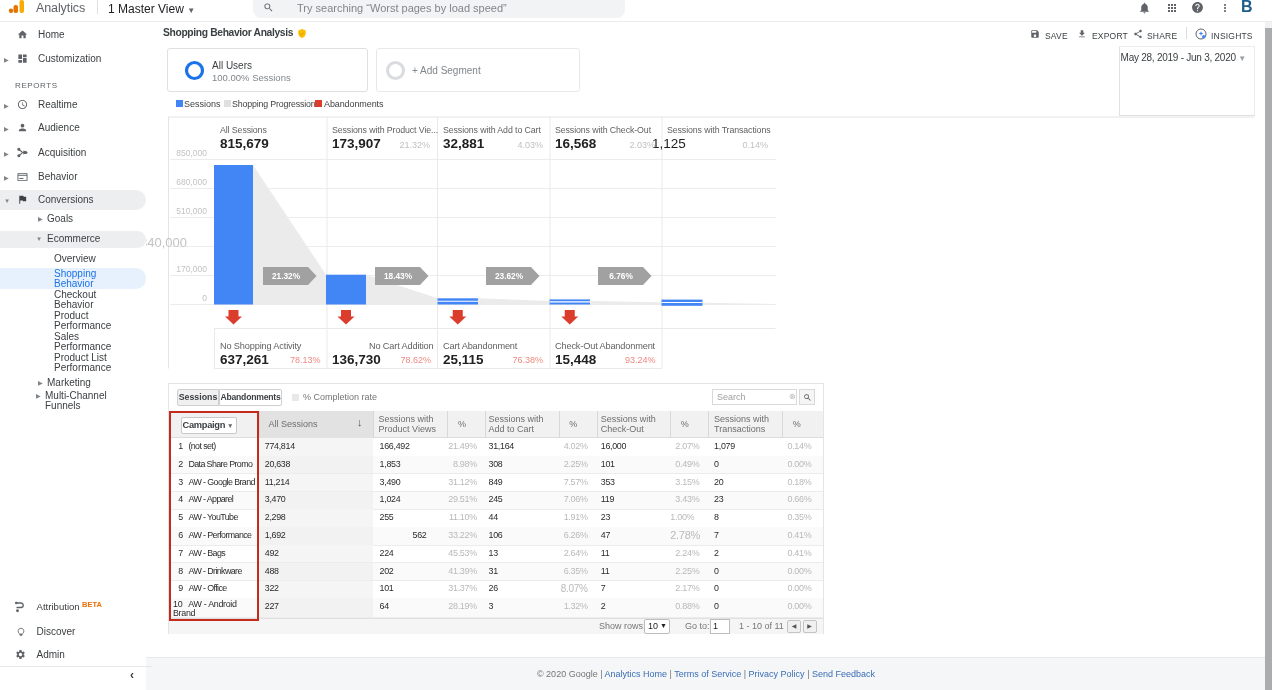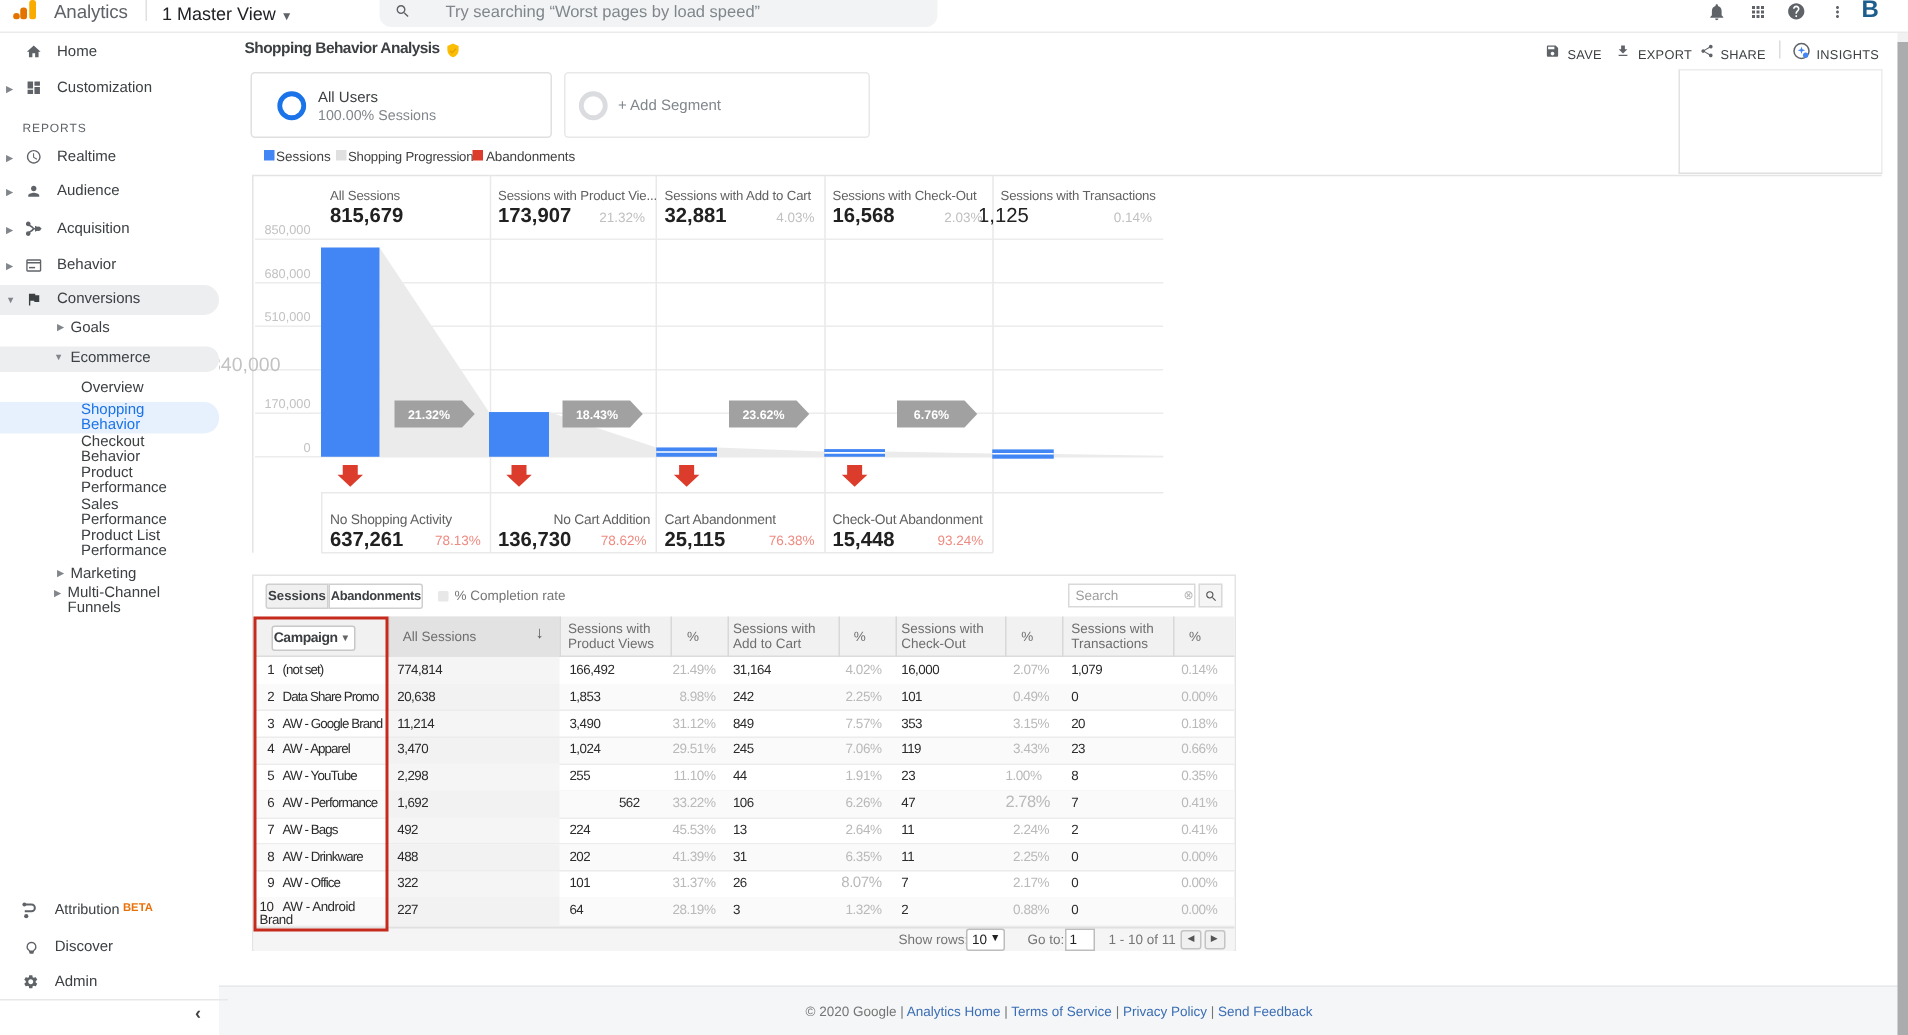--- a/index.html
+++ b/index.html
@@ -159,20 +159,21 @@
       </svg>
   <span class="abs" style="left:66px;top:16px;font-size:10px;color:#3c4043;">All Users</span>
   <span class="abs" style="left:66px;top:28px;font-size:9.5px;color:#80868b;">100.00% Sessions</span>
   <div class="abs" style="left:230px;top:4px;width:204px;height:44px;background:#fff;border:1px solid #e8e8e8;border-radius:3px;"></div>
   <svg class="abs" style="left:239px;top:15.5px;" width="21" height="21" viewBox="0 0 21 21">
         <circle cx="10.5" cy="10.5" r="8" fill="none" stroke="#dadce0" stroke-width="3.2"></circle>
       </svg>
   <span class="abs" style="left:266px;top:21px;font-size:10px;color:#80868b;">+ Add Segment</span>
 
   <div class="abs" style="left:973px;top:2px;width:136px;height:70px;background:#fff;border:1px solid #ececec;border-left:1px solid #e2e2e2;border-bottom:1px solid #e0e0e0;"></div>
+  <span class="abs" style="left:0px;top:8px;width:1100px;text-align:right;font-size:10px;letter-spacing:-0.25px;color:#3c4043;">May 28, 2019 - Jun 3, 2020 <span style="color:#9aa0a6;font-size:8px;">▼</span></span>
 
   <div class="abs" style="left:29.5px;top:56px;width:7px;height:7px;background:#4285f4;"></div>
   <span class="abs" style="left:38px;top:54.5px;font-size:9px;color:#424242;">Sessions</span>
   <div class="abs" style="left:77.5px;top:56px;width:7px;height:7px;background:#e0e0e0;"></div>
   <span class="abs" style="left:86px;top:54.5px;font-size:8.8px;color:#424242;letter-spacing:-0.15px;">Shopping Progression</span>
   <div class="abs" style="left:169px;top:56px;width:7px;height:7px;background:#dc3c2b;"></div>
   <span class="abs" style="left:178px;top:54.5px;font-size:9px;color:#424242;letter-spacing:-0.1px;">Abandonments</span>
 </div>
 
 <div class="abs" id="chart" style="left:0;top:0;width:1272px;height:690px;pointer-events:none;">
@@ -334,21 +335,21 @@
   <span class="abs" style="left:545.1px;top:3.9px;">1,079</span>
   <span class="abs" style="left:613px;top:3.9px;width:29.5px;text-align:right;color:#b9b9b9;font-size:9px;">0.14%</span>
   <div class="abs" style="left:0;top:18.0px;width:654px;height:17.8px;background:#fafafa;"></div>
   <div class="abs" style="left:89.6px;top:18.0px;width:114.7px;height:17.8px;background:#f2f2f2;"></div>
   <div class="abs" style="left:0;top:35.3px;width:654px;height:1px;background:#ececec;"></div>
   <span class="abs" style="left:5px;top:21.7px;width:13px;text-align:center;">2</span>
   <span class="abs" style="letter-spacing:-0.6px;left:19.4px;top:21.7px;">Data Share Promo</span>
   <span class="abs" style="left:95.8px;top:21.7px;">20,638</span>
   <span class="abs" style="left:210.6px;top:21.7px;">1,853</span>
   <span class="abs" style="left:277.9px;top:21.7px;width:30.1px;text-align:right;color:#b9b9b9;font-size:9px;">8.98%</span>
-  <span class="abs" style="left:319.6px;top:21.7px;">242</span>
+  <span class="abs" style="left:319.6px;top:21.7px;">308</span>
   <span class="abs" style="left:389.6px;top:21.7px;width:29.1px;text-align:right;color:#b9b9b9;font-size:9px;">2.25%</span>
   <span class="abs" style="left:431.8px;top:21.7px;">101</span>
   <span class="abs" style="left:501.3px;top:21.7px;width:29.1px;text-align:right;color:#b9b9b9;font-size:9px;">0.49%</span>
   <span class="abs" style="left:545.1px;top:21.7px;">0</span>
   <span class="abs" style="left:613px;top:21.7px;width:29.5px;text-align:right;color:#b9b9b9;font-size:9px;">0.00%</span>
   <div class="abs" style="left:89.6px;top:35.8px;width:114.7px;height:17.8px;background:#f5f5f5;"></div>
   <div class="abs" style="left:0;top:53.1px;width:654px;height:1px;background:#ececec;"></div>
   <span class="abs" style="left:5px;top:39.5px;width:13px;text-align:center;">3</span>
   <span class="abs" style="letter-spacing:-0.6px;left:19.4px;top:39.5px;">AW - Google Brand</span>
   <span class="abs" style="left:95.8px;top:39.5px;">11,214</span>

